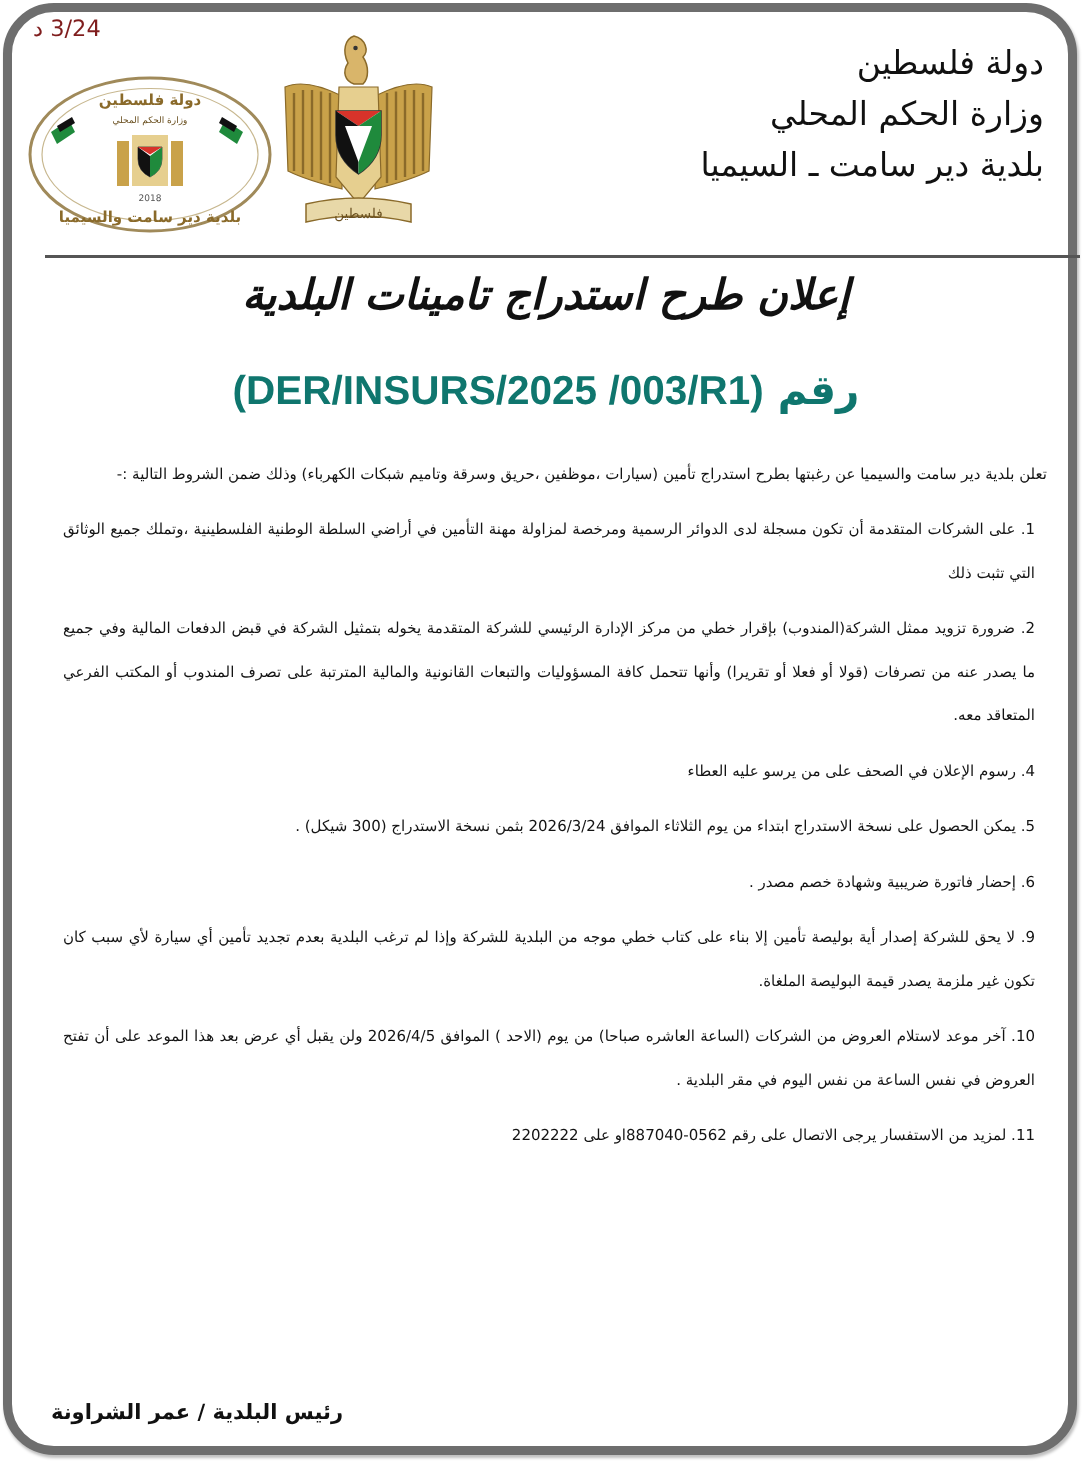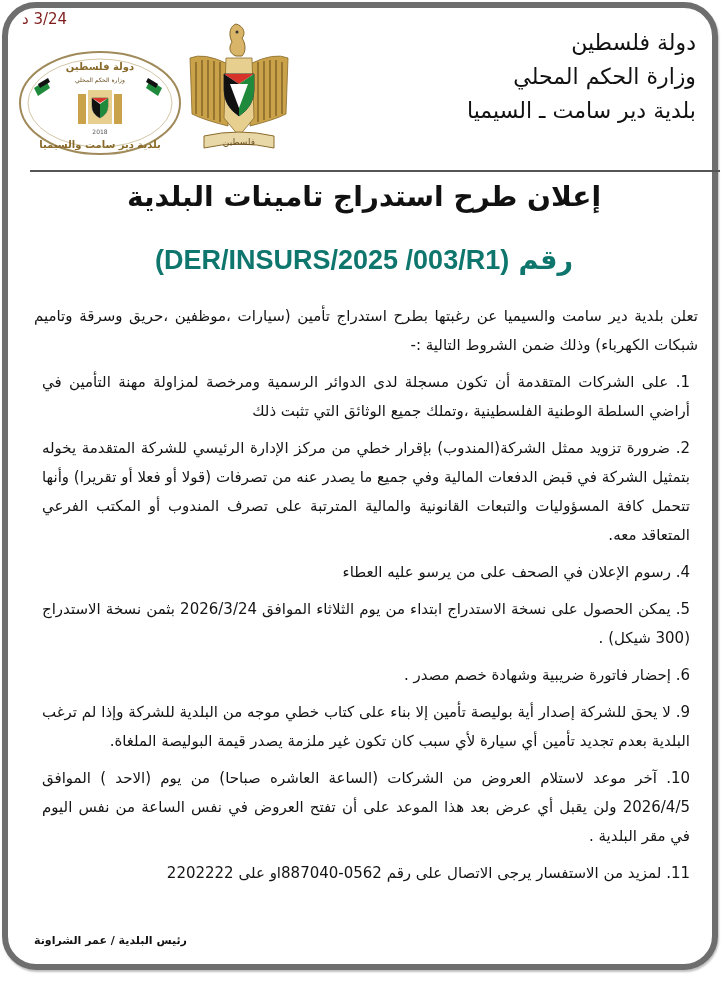--- a/index.html
+++ b/index.html
@@ -75,20 +75,21 @@
       position: absolute;
       left: 0;
       right: 0;
       top: 178px;
       text-align: center;
       direction: rtl;
       font-weight: bold;
       font-size: 28px;
       line-height: 38px;
       color: #111;
+      font-style: italic;
     }
     .subtitle {
       position: absolute;
       left: 0;
       right: 0;
       top: 242px;
       text-align: center;
       direction: rtl;
       font-weight: bold;
       font-size: 27px;
@@ -100,40 +101,40 @@
       direction: ltr;
       unicode-bidi: embed;
     }
     .body {
       position: absolute;
       left: 34px;
       right: 30px;
       top: 302px;
       direction: rtl;
       text-align: justify;
-      font-size: 15px;
+      font-size: 10px;
       line-height: 29px;
       color: #141414;
     }
     .body p {
       margin: 0;
     }
     .body .item {
       margin: 8px;
     }
     .body .num {
       display: inline;
     }
     .signature {
       position: absolute;
       left: 34px;
       top: 934px;
       direction: rtl;
       font-weight: bold;
-      font-size: 11px;
+      font-size: 14px;
       color: #111;
     }
   </style>
 </head>
 <body>
 
 <div class="frame"></div>
 
 <div class="ref-num">3/24 د</div>
 

